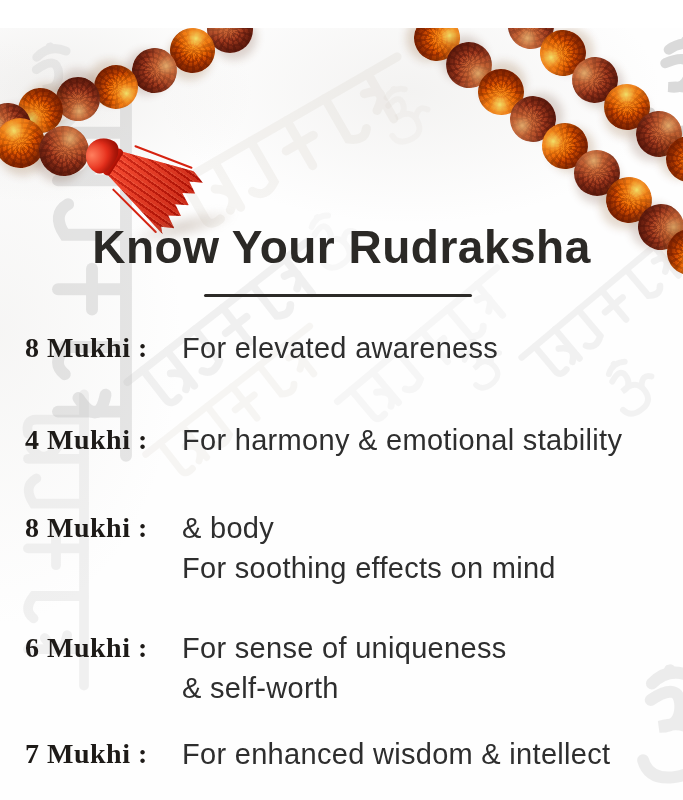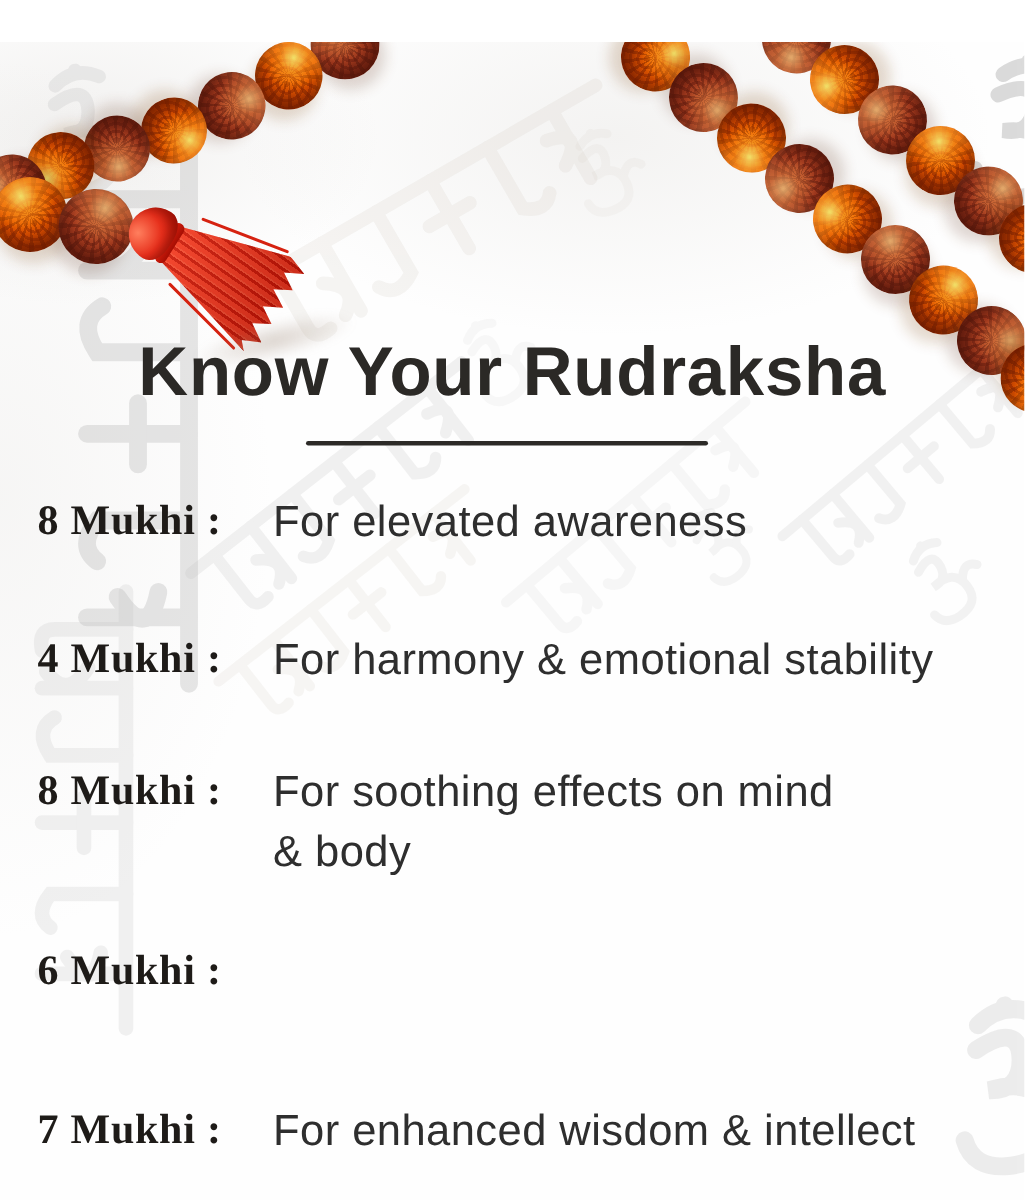--- a/index.html
+++ b/index.html
@@ -226,28 +226,30 @@
   <div class="row" style="top:392px">
     <span class="label">4 Mukhi :</span>
     <div class="desc">
       <span class="line">For harmony &amp; emotional stability</span>
     </div>
   </div>
 
   <div class="row" style="top:480px">
     <span class="label">8 Mukhi :</span>
     <div class="desc">
+      <span class="line">&amp; body</span>
       <span class="line">For soothing effects on mind</span>
-      <span class="line">&amp; body</span>
     </div>
   </div>
 
   <div class="row" style="top:600px">
     <span class="label">6 Mukhi :</span>
     <div class="desc">
+      <span class="line">For sense of uniqueness</span>
+      <span class="line">&amp; self-worth</span>
     </div>
   </div>
 
   <div class="row" style="top:706px">
     <span class="label">7 Mukhi :</span>
     <div class="desc">
       <span class="line">For enhanced wisdom &amp; intellect</span>
     </div>
   </div>
 

